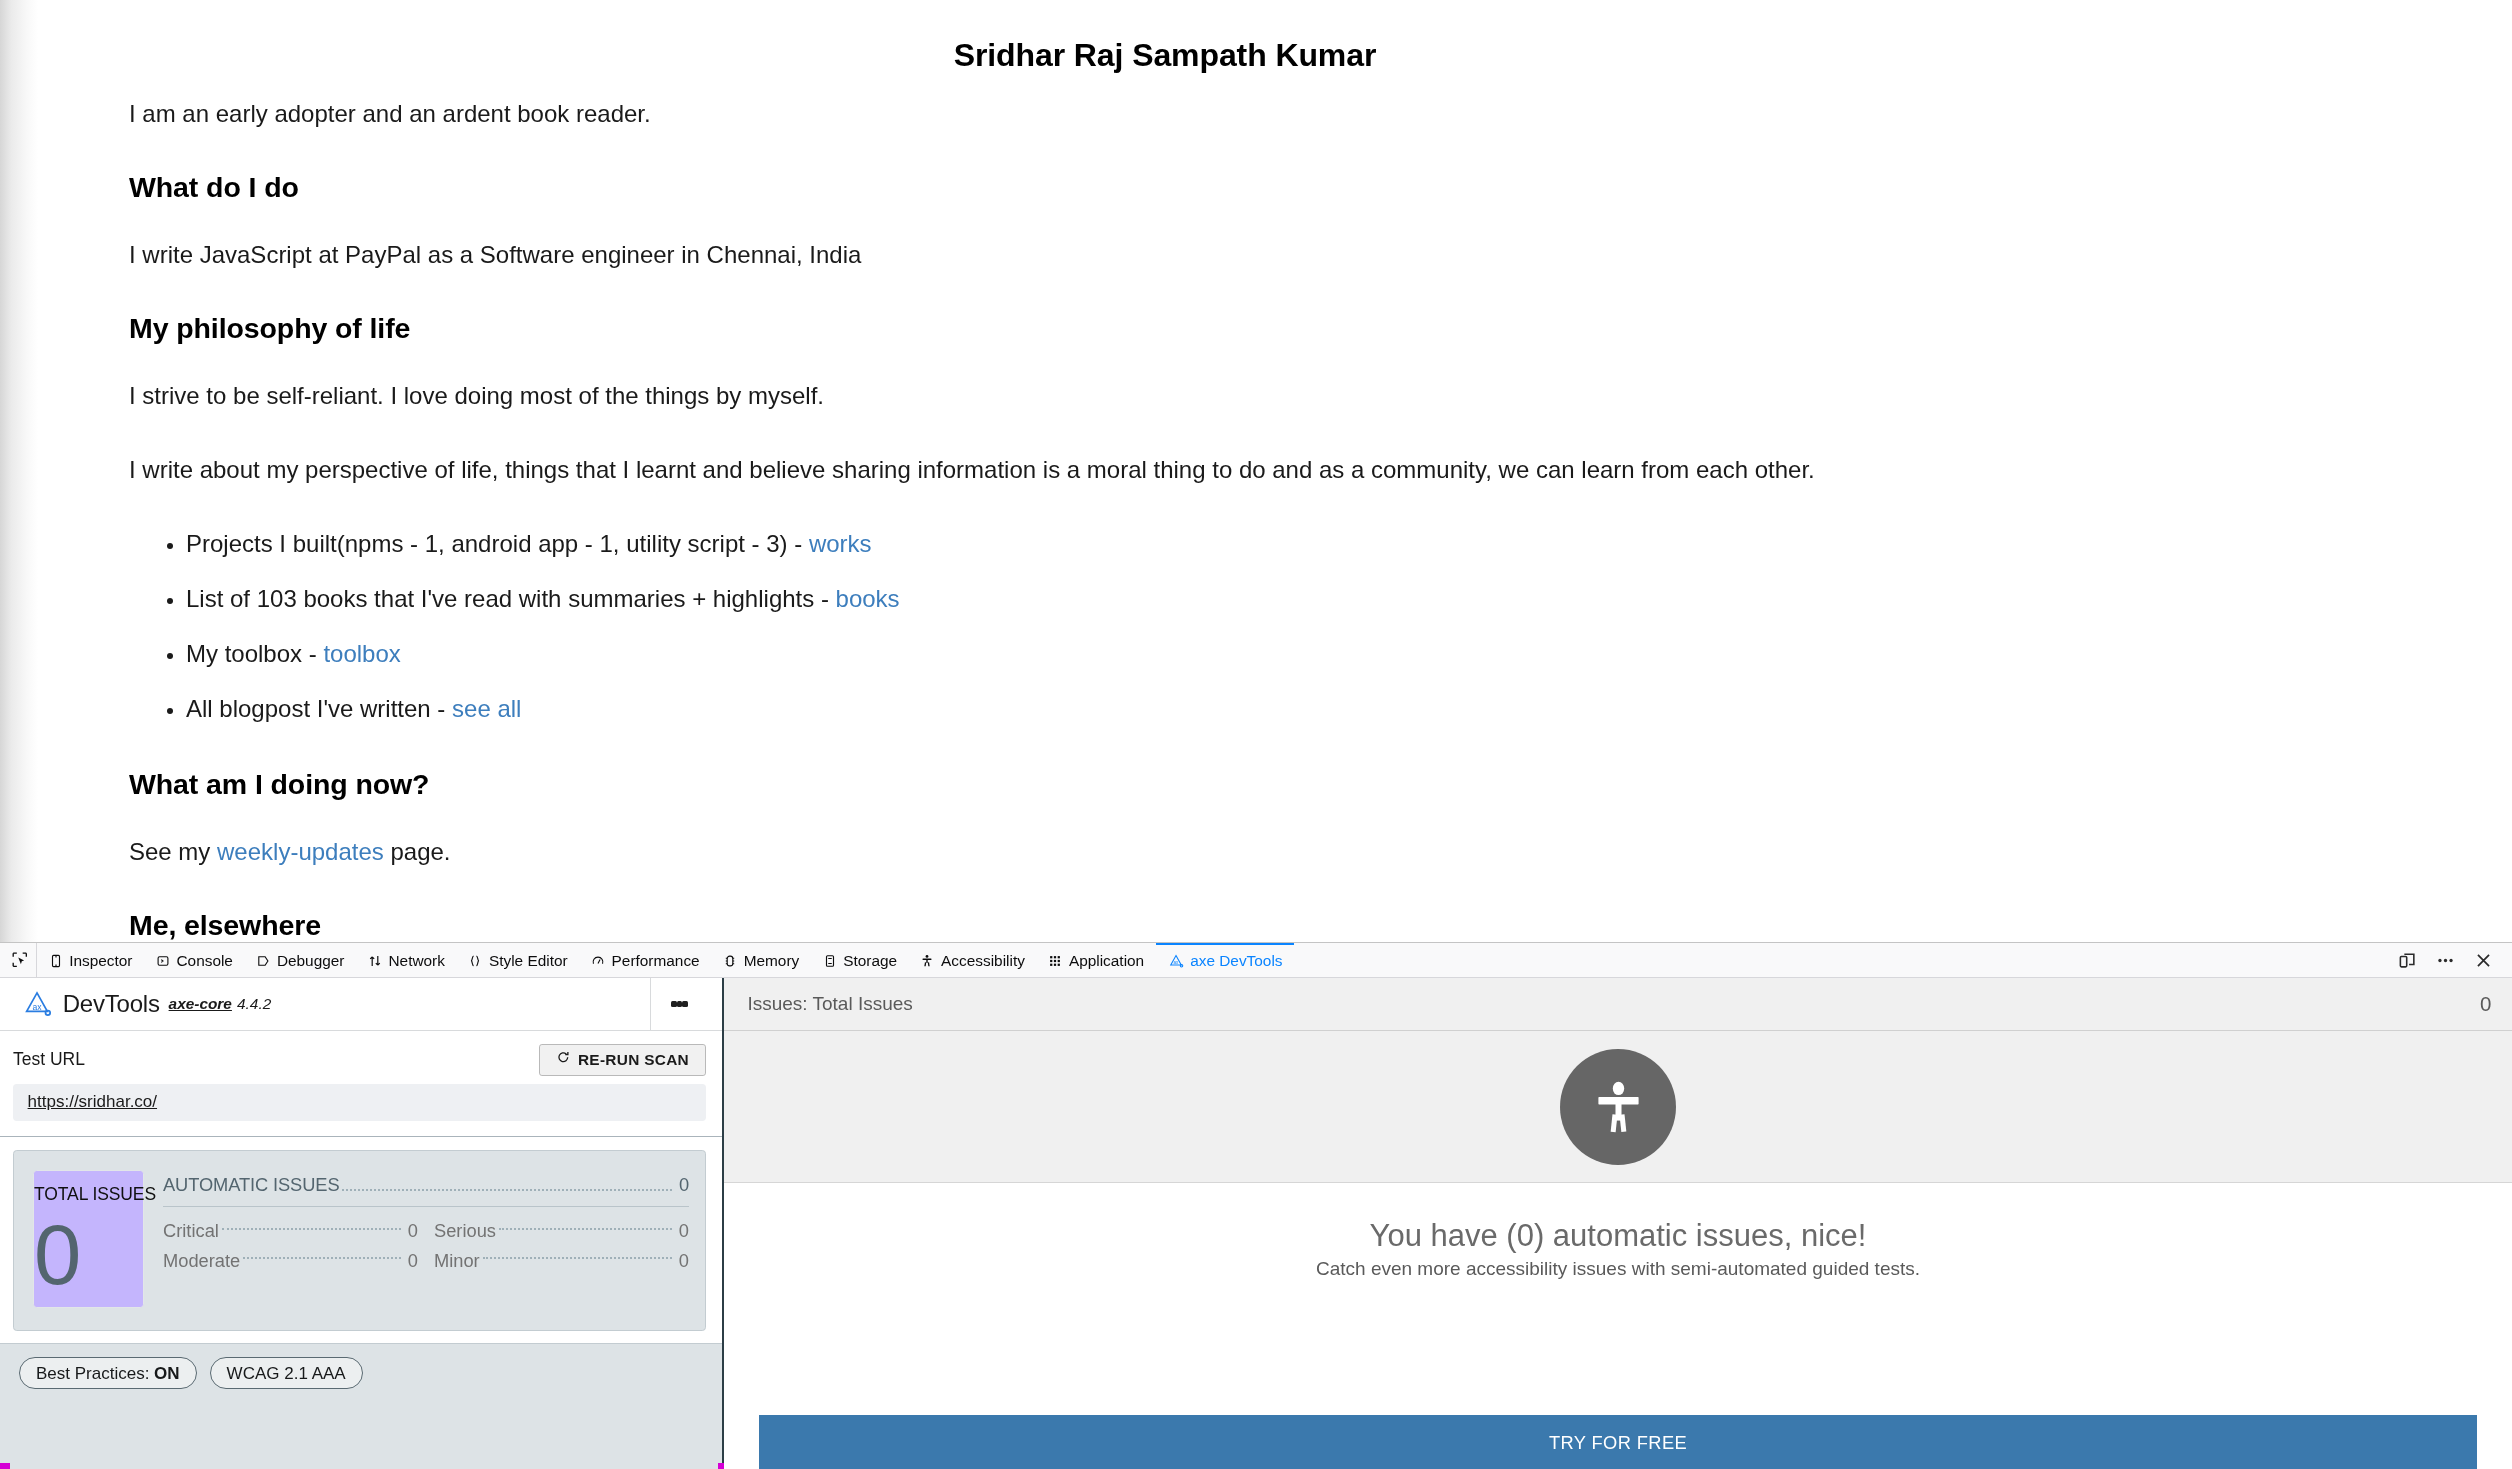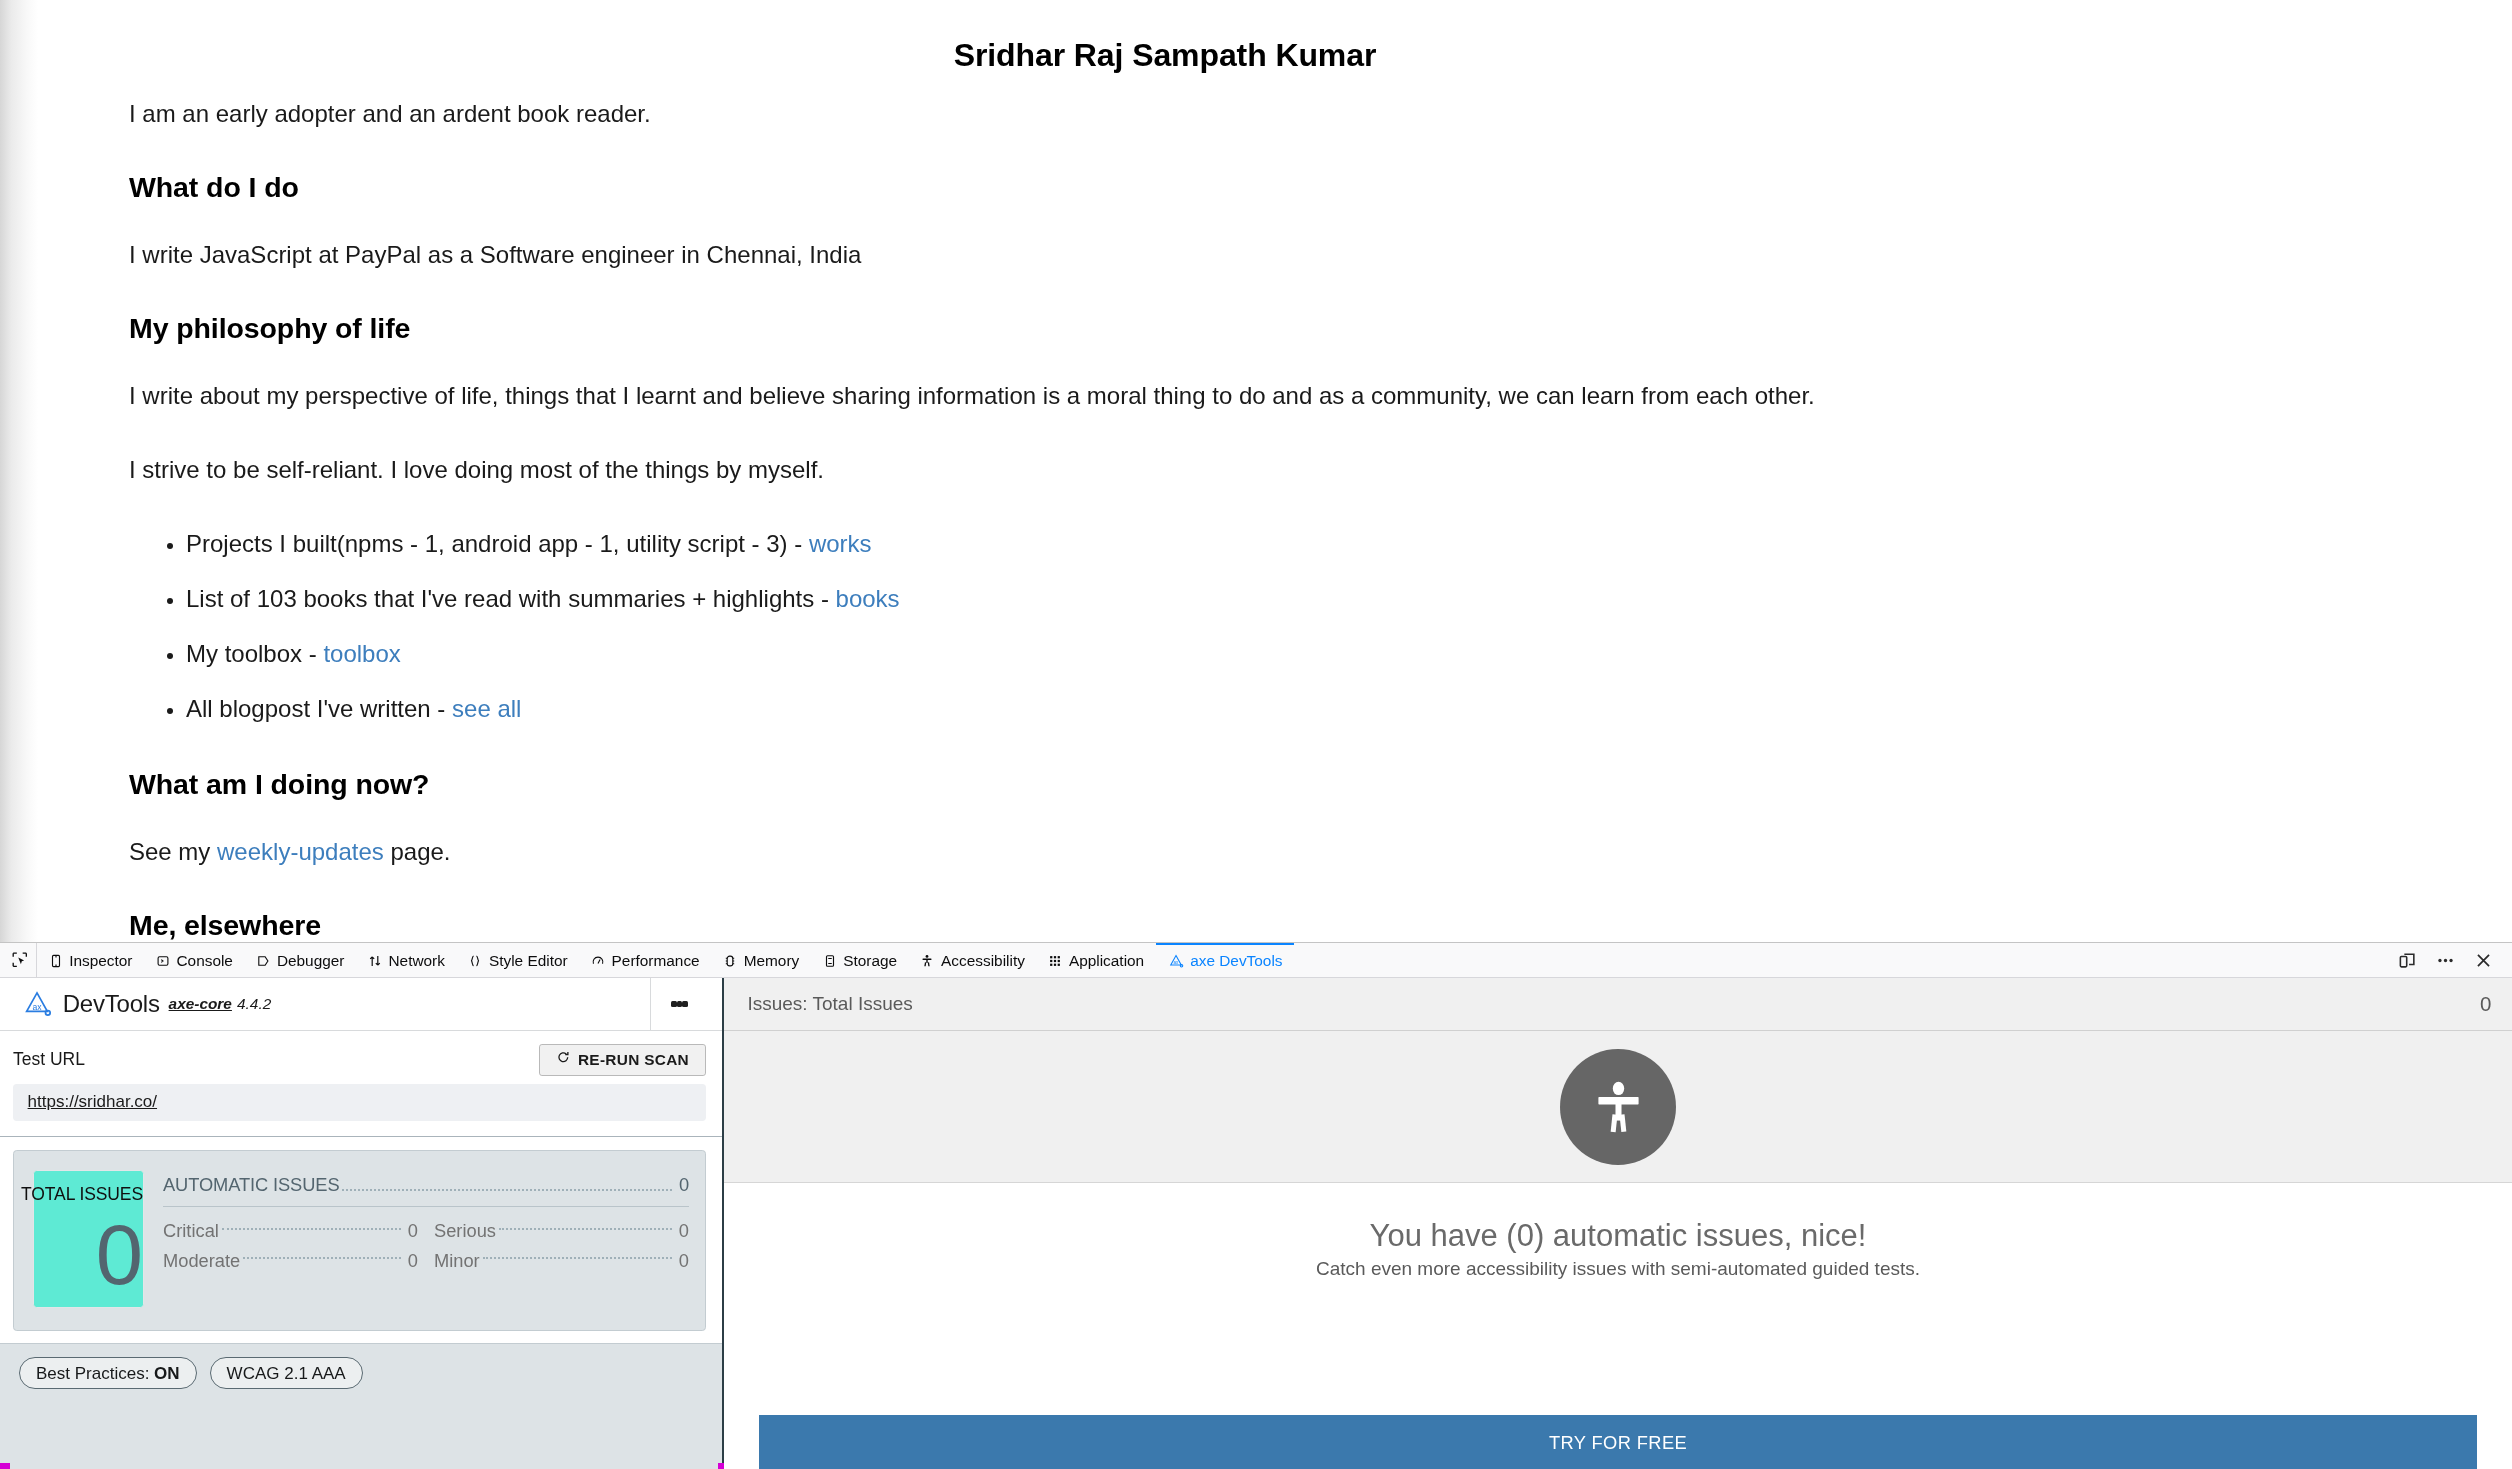--- a/index.html
+++ b/index.html
@@ -209,26 +209,26 @@
   .axe-summary {
     background: #dde3e6;
     border: 0.7px solid #c3ccd1;
     border-radius: 3.7px;
     display: flex;
     padding: 19px 16px 22px 19px;
     gap: 19px;
   }
   .total-box {
     width: 111px;
-    background: #5eead4;
+    background: #c4b5fd;
     border: 0.7px solid #e2e6e8;
     border-radius: 3.7px;
     display: flex;
     flex-direction: column;
-    align-items: flex-end;
+    align-items: flex-start;
     padding: 13px 0 7.3px 0;
     flex-shrink: 0;
   }
   .total-box .tlabel { font-size: 17.5px; color: #101010; letter-spacing: -0.1px; white-space: nowrap;}
   .total-box .tnum { font-size: 85px; line-height: 1.05; color: #53656f; font-weight: 400; margin-top: 5.8px; }
   .sev-col { flex: 1; padding-top: 4.4px; }
   .sev-auto {
     display: flex; align-items: baseline;
     font-size: 18.3px; color: #53656f; letter-spacing: -0.1px;
     padding-bottom: 10.2px;
@@ -326,22 +326,22 @@
   <div id="page-shadow"></div>
   <div id="page-content">
     <h1 class="doc-title">Sridhar Raj Sampath Kumar</h1>
     <div class="doc-body">
       <p>I am an early adopter and an ardent book reader.</p>
 
       <h2>What do I do</h2>
       <p>I write JavaScript at PayPal as a Software engineer in Chennai, India</p>
 
       <h2>My philosophy of life</h2>
+      <p>I strive to be self-reliant. I love doing most of the things by myself.</p>
       <p>I write about my perspective of life, things that I learnt and believe sharing information is a moral thing to do and as a community, we can learn from each other.</p>
-      <p>I strive to be self-reliant. I love doing most of the things by myself.</p>
 
       <ul>
         <li><span>Projects I built(npms - 1, android app - 1, utility script - 3) - </span><a class="link" href="#">works</a></li>
         <li><span>List of 103 books that I've read with summaries + highlights - </span><a class="link" href="#">books</a></li>
         <li><span>My toolbox - </span><a class="link" href="#">toolbox</a></li>
         <li><span>All blogpost I've written - </span><a class="link" href="#">see all</a></li>
       </ul>
 
       <h2>What am I doing now?</h2>
       <p><span>See my </span><a class="link" href="#">weekly-updates</a><span> page.</span></p>

